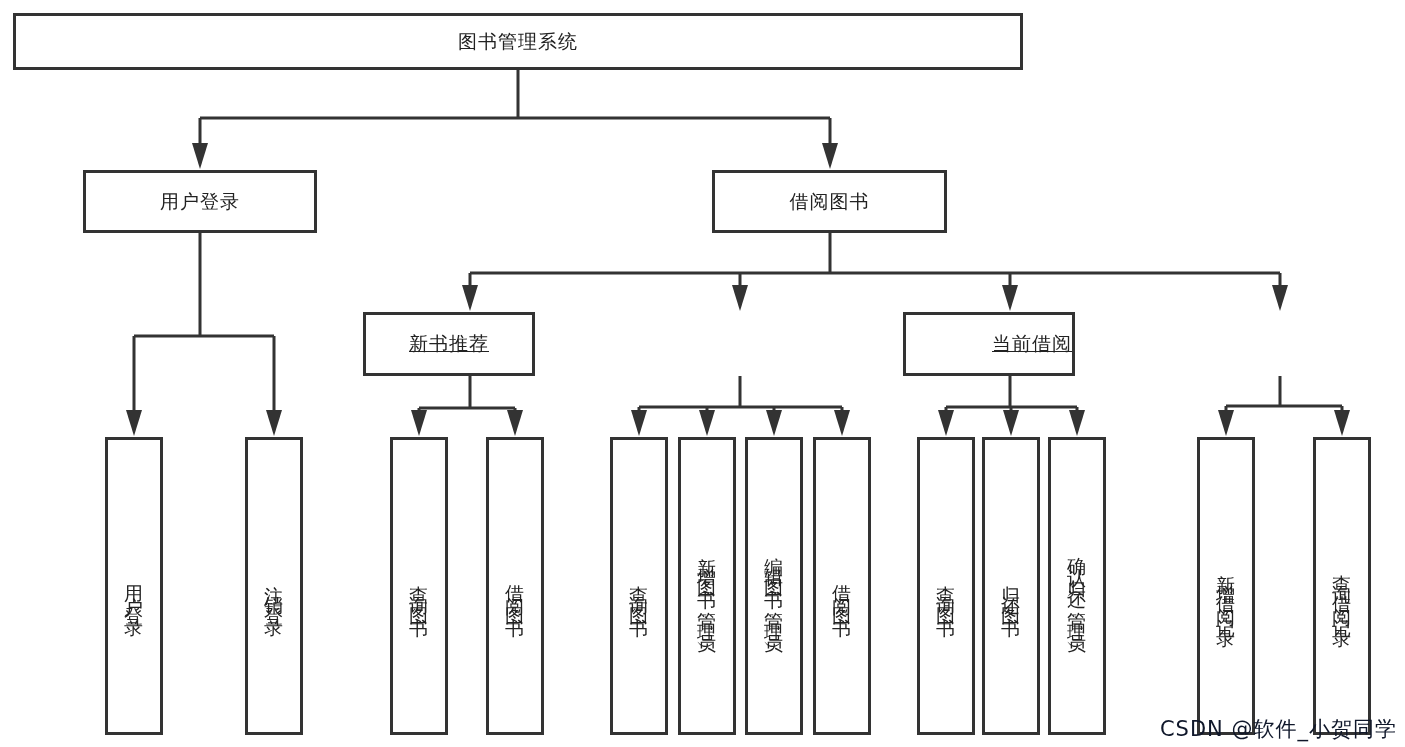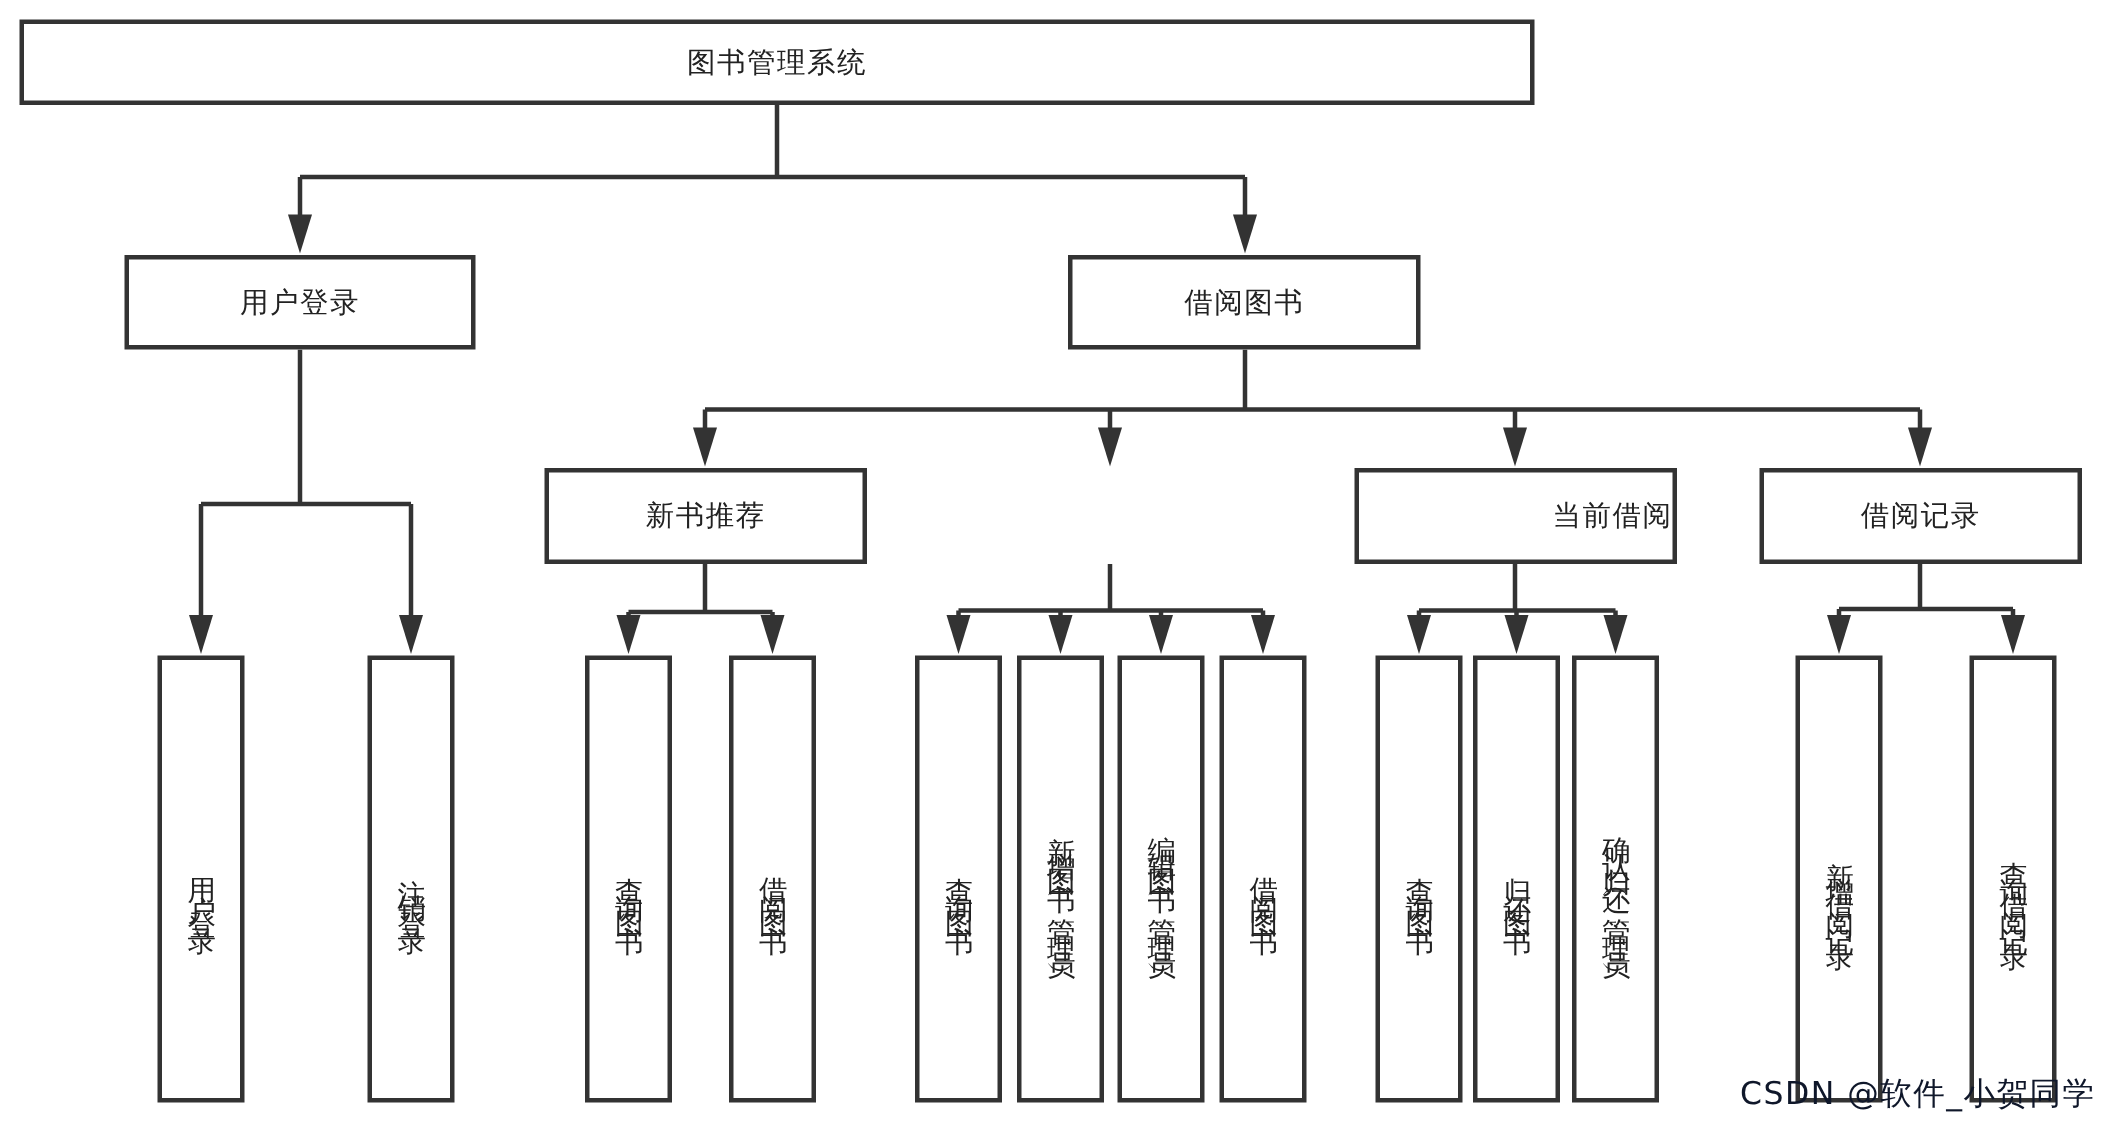--- a/index.html
+++ b/index.html
@@ -23,21 +23,21 @@
     display:flex;align-items:center;justify-content:center;
     color:var(--text);
     font-size:19px;
     letter-spacing:1px;
     text-align:center;
   }
   .root-box{left:13px;top:13px;width:1010px;height:57px;}
   .l2{top:170px;height:63px;}
   .l2.user-login{left:83px;width:234px;}
   .l2.book-mgmt{left:712px;width:235px;}
-  .l3{top:312px;height:64px;width:215px;}
+  .l3{top:312px;height:64px;width:172px;text-decoration:underline;}
   .l3.new-books{left:363px;}
   .l3.book-borrow{left:633px;}
   .l3.current-borrow{left:903px;justify-content:flex-end;}
   .l3.borrow-records{left:1173px;}
   .leaf{top:437px;height:298px;width:58px;}
   .v{
     writing-mode:vertical-rl;
     text-orientation:mixed;
     letter-spacing:11px;
     line-height:1;
@@ -111,23 +111,20 @@
   <div class="box l2 book-mgmt">
     <span>借阅图书</span>
   </div>
 
   <div class="box l3 new-books">
     <span>新书推荐</span>
   </div>
   <div class="box l3 current-borrow">
     <span>当前借阅</span>
   </div>
-  <div class="box l3 borrow-records">
-    <span>借阅记录</span>
-  </div>
 
   <div class="box leaf" style="left:105px">
     <span class="v">用户登录</span>
   </div>
   <div class="box leaf" style="left:245px">
     <span class="v">注销登录</span>
   </div>
 
   <div class="box leaf" style="left:390px">
     <span class="v">查询图书</span>

